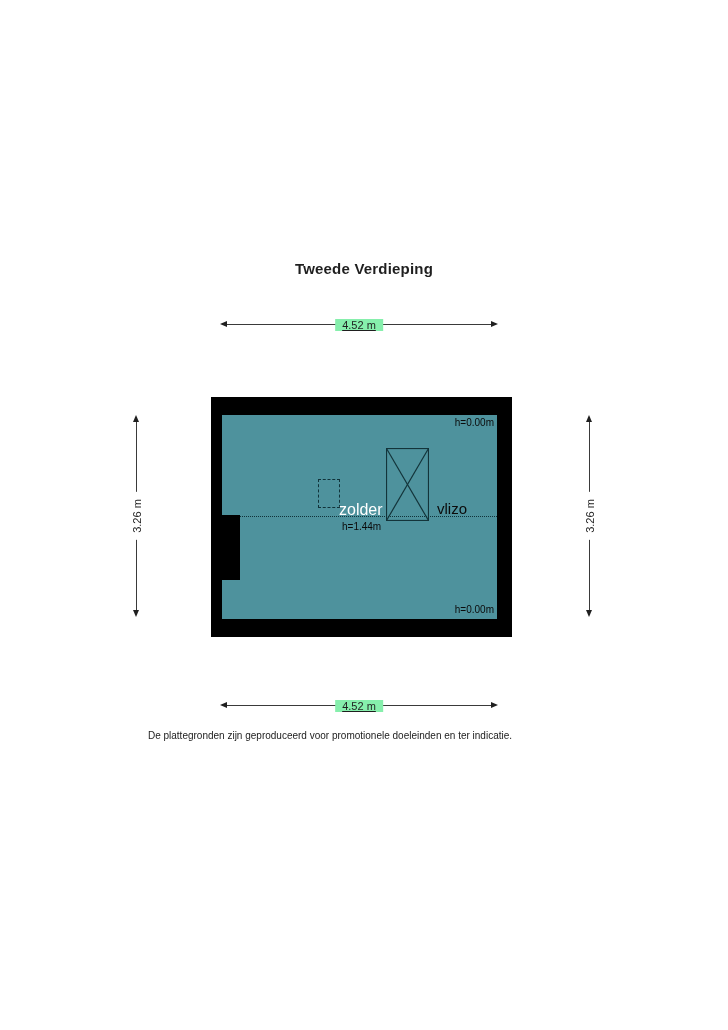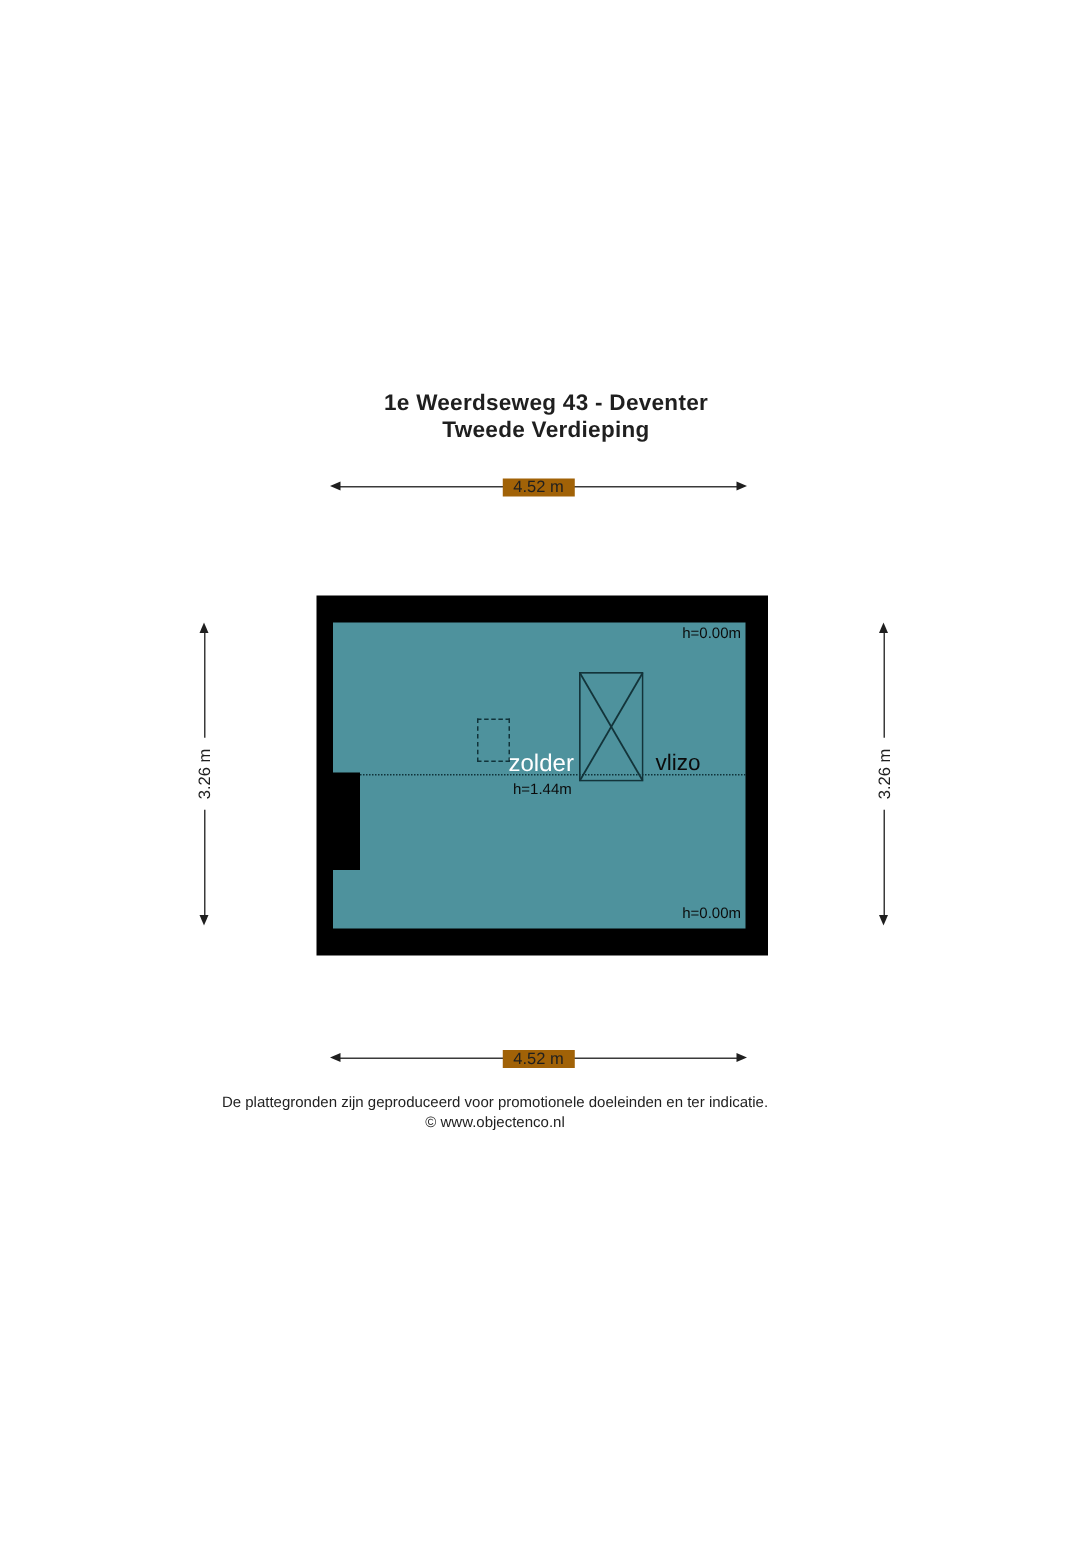--- a/index.html
+++ b/index.html
@@ -17,21 +17,21 @@
 
   
   .title-block{position:absolute;top:260px;left:0;width:728px;text-align:center;}
   .title-line{font-size:15px;font-weight:bold;color:#1f1f1f;line-height:18px;letter-spacing:.2px;}
 
   
   .dim-h{position:absolute;height:14px;}
   .dim-h .dim-line{position:absolute;left:4px;right:4px;top:6px;height:1px;background:#3a3a3a;}
   .dim-h .dim-label{
     position:absolute;left:50%;top:50%;transform:translate(-50%,-50%);
-    background:#a16207;padding:0 7px;font-size:11px;color:#1f1f1f;white-space:nowrap;
+    background:#86efac;padding:0 7px;font-size:11px;color:#1f1f1f;white-space:nowrap;text-decoration:underline;
   }
   .arr{position:absolute;width:0;height:0;}
   .dim-h .arr-left{left:0;top:3px;border-top:3px solid transparent;border-bottom:3px solid transparent;border-right:7px solid #1f1f1f;}
   .dim-h .arr-right{right:0;top:3px;border-top:3px solid transparent;border-bottom:3px solid transparent;border-left:7px solid #1f1f1f;}
 
   
   .dim-v{position:absolute;width:14px;}
   .dim-v .dim-line{position:absolute;top:4px;bottom:4px;left:6px;width:1px;background:#3a3a3a;}
   .dim-v .dim-label{
     position:absolute;left:50%;top:50%;
@@ -59,21 +59,20 @@
   
   .footer{position:absolute;top:729px;left:0;width:660px;text-align:center;}
   .footer-line{font-size:10px;color:#222222;line-height:13px;}
 </style>
 </head>
 <body>
 
 <div class="page">
 
   <div class="title-block">
-    <div class="title-line">1e Weerdseweg 43 - Deventer</div>
     <div class="title-line">Tweede Verdieping</div>
   </div>
 
   <div class="dim-h" style="left:220px;top:318px;width:278px;">
     <span class="dim-line"></span>
     <span class="arr arr-left"></span>
     <span class="arr arr-right"></span>
     <span class="dim-label">4.52 m</span>
   </div>
 
@@ -111,16 +110,15 @@
 
   <div class="dim-h" style="left:220px;top:699px;width:278px;">
     <span class="dim-line"></span>
     <span class="arr arr-left"></span>
     <span class="arr arr-right"></span>
     <span class="dim-label">4.52 m</span>
   </div>
 
   <div class="footer">
     <div class="footer-line">De plattegronden zijn geproduceerd voor promotionele doeleinden en ter indicatie.</div>
-    <div class="footer-line">© www.objectenco.nl</div>
   </div>
 
 </div>
 
 </body></html>

